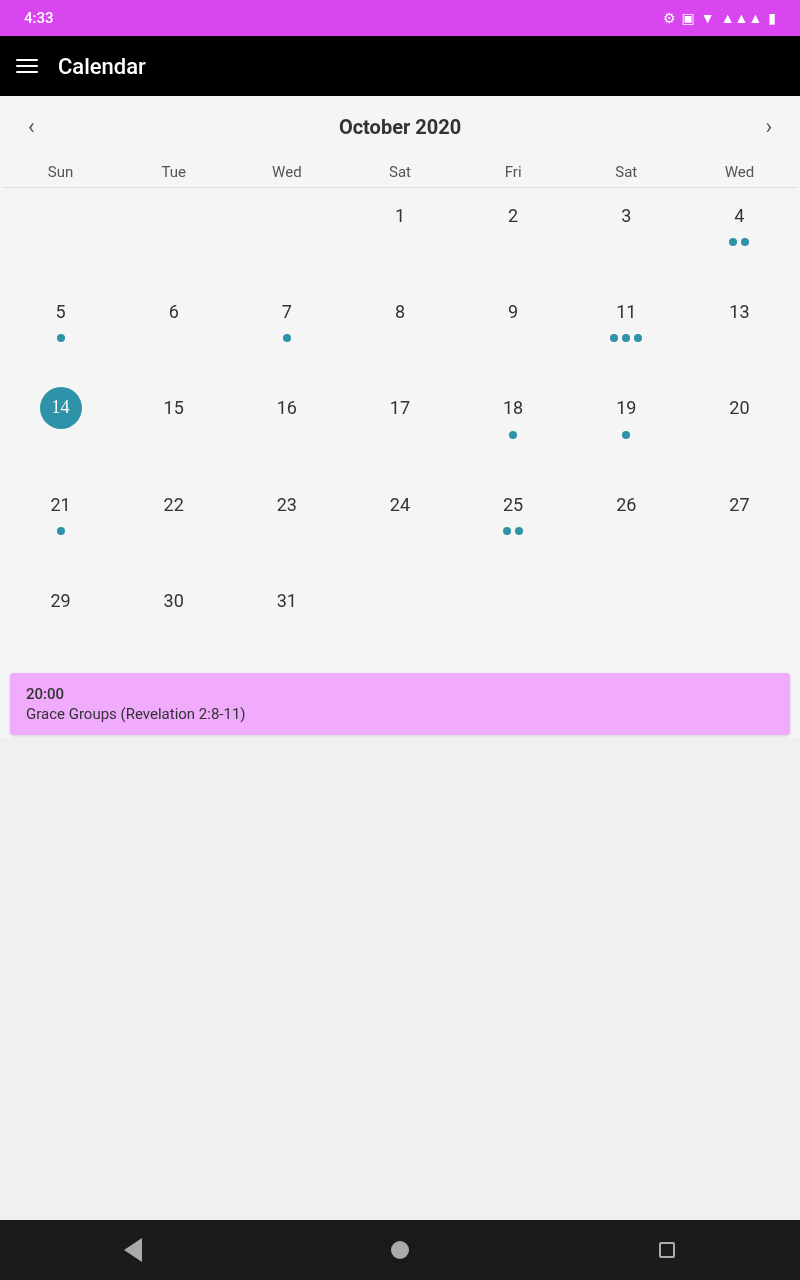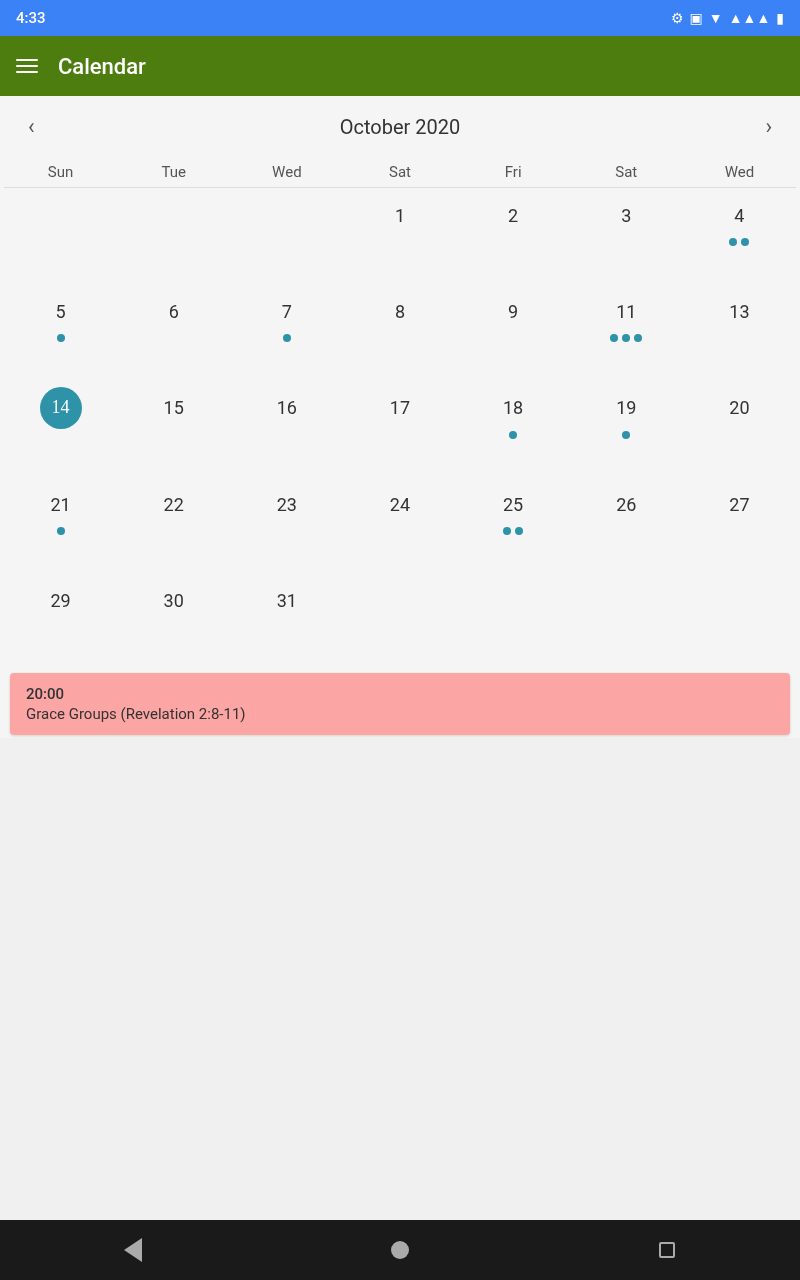--- a/index.html
+++ b/index.html
@@ -8,45 +8,45 @@
       height: 1280px;
       background: #f0f0f0;
       font-family: 'Roboto', Arial, sans-serif;
       overflow: hidden;
       display: flex;
       flex-direction: column;
     }
 
     
     .status-bar {
-      background: #3b82f6;
+      background: #d946ef;
       height: 36px;
       display: flex;
       align-items: center;
       justify-content: space-between;
-      padding: 0 16px;
+      padding: 0 24px;
     }
     .status-bar-left {
       color: white;
       font-size: 15px;
       font-weight: 500;
     }
     .status-bar-right {
       display: flex;
       align-items: center;
       gap: 6px;
     }
     .status-icon {
       color: white;
       font-size: 14px;
     }
 
     
     .app-bar {
-      background: #4d7c0f;
+      background: #000000;
       height: 60px;
       display: flex;
       align-items: center;
       padding: 0 16px;
       gap: 20px;
     }
     .app-bar-title {
       color: white;
       font-size: 22px;
       font-weight: 500;
@@ -80,21 +80,21 @@
     .month-nav {
       display: flex;
       align-items: center;
       justify-content: space-between;
       padding: 14px 20px;
       background: #f5f5f5;
     }
     .month-title {
       font-size: 20px;
       color: #333;
-      font-weight: 400;
+      font-weight: 700;
     }
     .nav-arrow {
       font-size: 22px;
       color: #555;
       cursor: pointer;
       padding: 4px 8px;
     }
 
     
     .day-headers {
@@ -149,21 +149,21 @@
     }
     .dot {
       width: 8px;
       height: 8px;
       background: #2e92a8;
       border-radius: 50%;
     }
 
     
     .event-card {
-      background: #fca5a5;
+      background: #f0abfc;
       margin: 3px 10px;
       padding: 12px 16px;
       border-radius: 4px;
       box-shadow: 0 1px 3px rgba(0,0,0,0.15);
     }
     .event-time {
       font-size: 15px;
       color: #333;
       font-weight: 500;
     }

